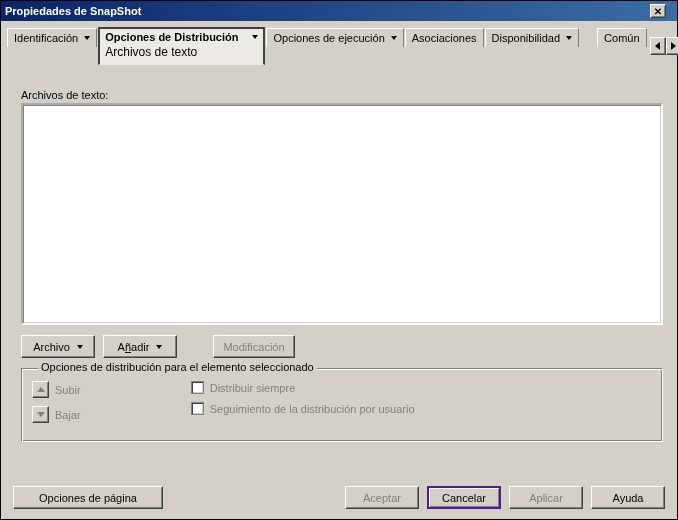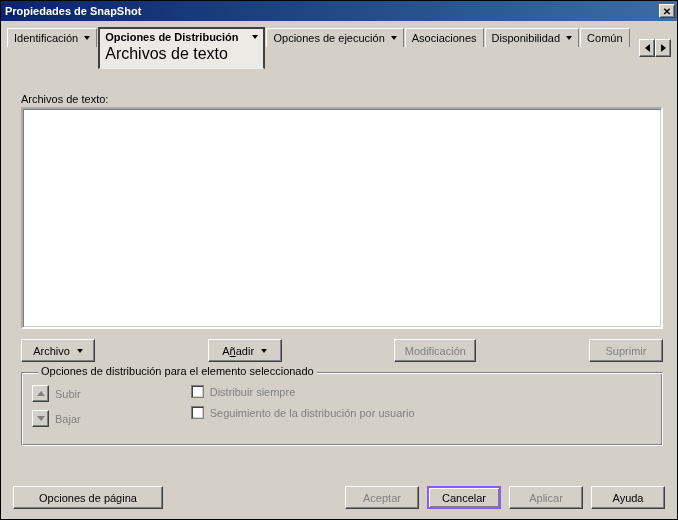--- a/index.html
+++ b/index.html
@@ -18,21 +18,21 @@
     background: #d4d0c8;
     display: flex;
     flex-direction: column;
   }
   .titlebar {
     height: 20px;
     background: linear-gradient(to right, #0a246a, #3a6ea5);
     color: #fff;
     display: flex;
     align-items: center;
-    padding: 0 2px 0 4px;
+    padding: 0 11px 0 4px;
     font-weight: bold;
     font-size: 11px;
   }
   .titlebar-text { flex: 1; }
   .close-btn {
     width: 16px; height: 14px;
     background: #d4d0c8;
     border: 1px solid #fff;
     border-right-color: #404040;
     border-bottom-color: #404040;
@@ -75,21 +75,21 @@
     display: flex;
     flex-direction: column;
     align-items: flex-start;
     gap: 2px;
     font-weight: bold;
     top: 0;
     z-index: 2;
   }
   .tab-active .subline {
     font-weight: normal;
-    font-size: 16px;
+    font-size: 12px;
   }
   .tab-dd {
     width: 0; height: 0;
     border-left: 3px solid transparent;
     border-right: 3px solid transparent;
     border-top: 4px solid #000;
     margin-left: 2px;
   }
   .tab-scroll {
     display: flex;
@@ -125,40 +125,40 @@
     margin-bottom: 2px;
   }
   .listbox {
     flex: 0 0 222px;
     border: 2px inset #fff;
     background: #fff;
     box-shadow: inset 1px 1px 0 #808080, inset -1px -1px 0 #d4d0c8;
   }
   .btnrow {
     display:flex;
-    justify-content:space-between;
+    justify-content:flex-start;
     gap: 8px;
     padding: 10px 0 6px 0;
   }
   .btn {
     min-width: 74px;
     height: 23px;
     background: #d4d0c8;
     border: 1px solid #fff;
     border-right-color: #404040;
     border-bottom-color: #404040;
     box-shadow: inset -1px -1px 0 #808080;
     display:inline-flex;
     align-items:center;
     justify-content:center;
     gap:5px;
     padding: 0 8px;
     cursor: default;
   }
-  .btn.wide { min-width: 82px; }
+  .btn.wide { min-width: 82px; margin-left: 28px; }
   .btn.disabled { color:#808080; }
   .group {
     border: 1px solid #808080;
     border-right-color:#fff;
     border-bottom-color:#fff;
     box-shadow: inset 1px 1px 0 #fff, inset -1px -1px 0 #808080;
     margin-top: 4px;
     padding: 12px 10px 18px 10px;
     position: relative;
   }
@@ -213,21 +213,21 @@
     box-shadow: inset 1px 1px 0 #404040, inset -1px -1px 0 #d4d0c8;
   }
   .footer {
     display:flex;
     align-items:center;
     padding: 6px 12px 10px 12px;
     gap:8px;
   }
   .footer .spacer { flex:1; }
   .footer .btn.default {
-    border: 2px solid #8b5cf6;
+    border: 2px solid #4c1d95;
     box-shadow: inset 1px 1px 0 #fff, inset -1px -1px 0 #808080;
   }
   .underline { text-decoration: underline; }
 </style>
 </head>
 <body>
 
 <div class="window">
   <div class="titlebar">
     <span class="titlebar-text">Propiedades de SnapShot</span>
@@ -252,21 +252,21 @@
         <span>Opciones de ejecución</span>
         <span class="tab-dd"></span>
       </div>
       <div class="tab">
         <span>Asociaciones</span>
       </div>
       <div class="tab">
         <span>Disponibilidad</span>
         <span class="tab-dd"></span>
       </div>
-      <div class="tab" style="margin-right:3px;">
+      <div class="tab" style="margin-right:3px;margin-left:17px;">
         <span>Común</span>
       </div>
       <div class="tab-scroll">
         <div class="scroll-btn">
             <div class="tri-l"></div>
           </div>
         <div class="scroll-btn">
             <div class="tri-r"></div>
           </div>
       </div>
@@ -280,23 +280,20 @@
         <div class="btn">
           <span>Archivo</span>
           <span class="tab-dd"></span>
         </div>
         <div class="btn">
           <span><span>A</span><span class="underline">ñ</span><span>adir</span></span>
           <span class="tab-dd"></span>
         </div>
         <div class="btn wide disabled">
           <span>Modificación</span>
-        </div>
-        <div class="btn disabled">
-          <span>Suprimir</span>
         </div>
       </div>
 
       <div class="group">
         <div class="group-title">Opciones de distribución para el elemento seleccionado</div>
         <div class="group-inner">
           <div class="col">
             <div class="updown">
               <div class="spin">
                   <div class="tri-u"></div>

